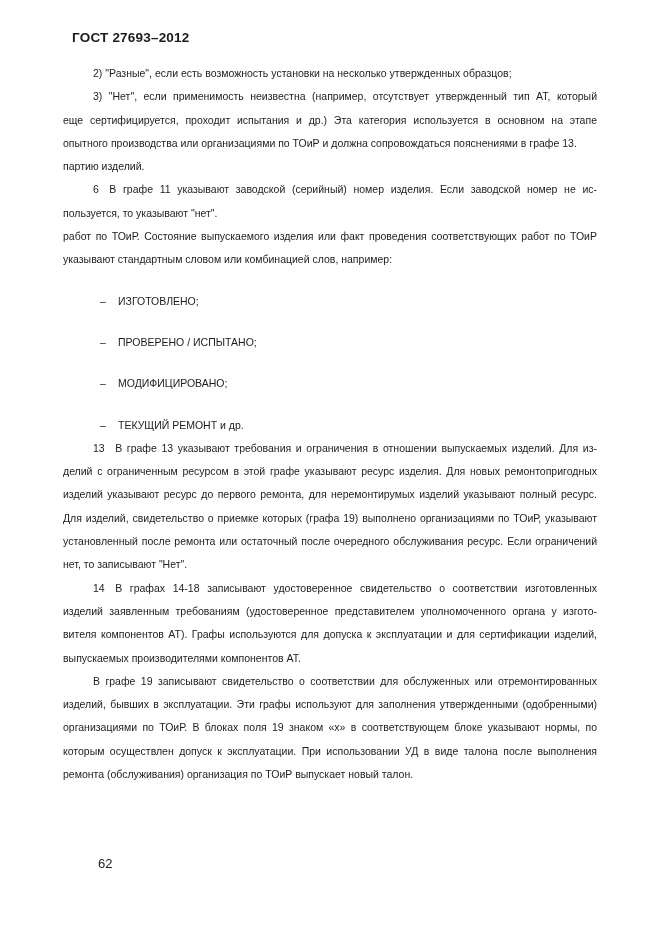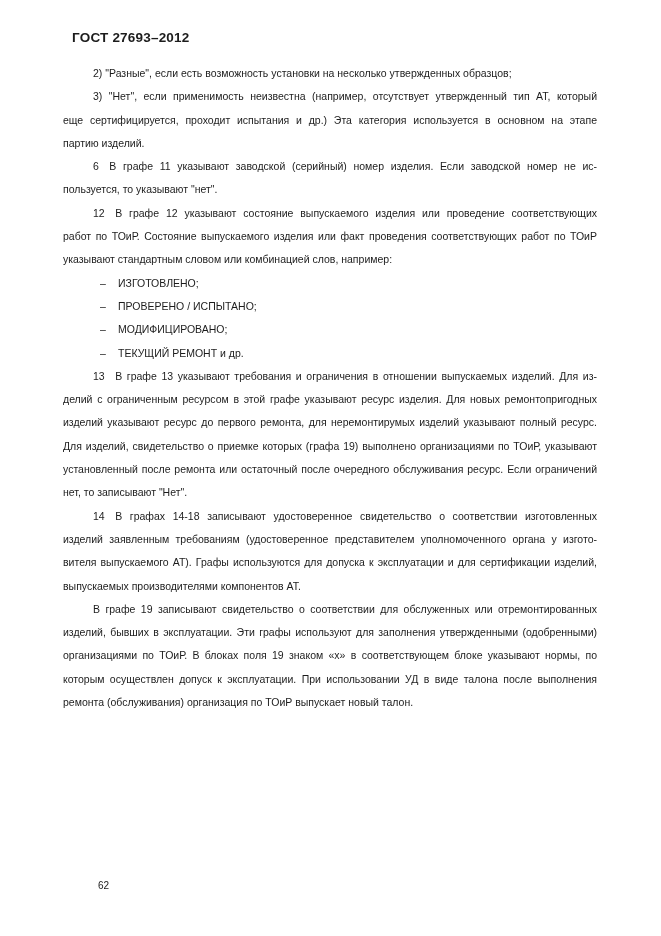--- a/index.html
+++ b/index.html
@@ -35,73 +35,73 @@
     overflow: hidden;
     text-align: left;
     white-space: normal;
   }
   .jline {
     text-align: justify;
     text-align-last: justify;
     text-justify: inter-word;
   }
   .first { text-indent: 30px; }
-  .list-line { padding-left: 37px; }
+  .list-line { padding-left: 37px; margin-top: 18px; }
   .bullet { display: inline-block; width: 18px; }
   .page-footer {
     position: absolute;
     left: 98px;
-    top: 880px;
-    font-size: 10px;
+    top: 856px;
+    font-size: 13px;
   }
 </style>
 </head>
 <body>
 
 <div class="page">
   <div class="doc-header">ГОСТ 27693–2012</div>
 
   <div class="doc-body">
       <div class="para">
         <div class="line first">2) "Разные", если есть возможность установки на несколько утвержденных образцов;</div>
       </div>
       <div class="para">
         <div class="line jline first">3) "Нет", если применимость неизвестна (например, отсутствует утвержденный тип АТ, который</div>
         <div class="line jline">еще сертифицируется, проходит испытания и др.) Эта категория используется в основном на этапе</div>
+        <div class="line">опытного производства или организациями по ТОиР и должна сопровождаться пояснениями в графе 13.</div>
       </div>
       <div class="para">
         <div class="line">партию изделий.</div>
       </div>
       <div class="para">
         <div class="line jline first">6 В графе 11 указывают заводской (серийный) номер изделия. Если заводской номер не ис-</div>
         <div class="line">пользуется, то указывают "нет".</div>
       </div>
       <div class="para">
-        <div class="line jline first">12 В графе 12 указывают состояние выпускаемого изделия или проведение соответствующих</div>
         <div class="line jline">работ по ТОиР. Состояние выпускаемого изделия или факт проведения соответствующих работ по ТОиР</div>
         <div class="line">указывают стандартным словом или комбинацией слов, например:</div>
       </div>
       <div class="para">
         <div class="line list-line"><span class="bullet">–</span><span>ИЗГОТОВЛЕНО;</span></div>
         <div class="line list-line"><span class="bullet">–</span><span>ПРОВЕРЕНО / ИСПЫТАНО;</span></div>
         <div class="line list-line"><span class="bullet">–</span><span>МОДИФИЦИРОВАНО;</span></div>
         <div class="line list-line"><span class="bullet">–</span><span>ТЕКУЩИЙ РЕМОНТ и др.</span></div>
       </div>
       <div class="para">
         <div class="line jline first">13 В графе 13 указывают требования и ограничения в отношении выпускаемых изделий. Для из-</div>
         <div class="line jline">делий с ограниченным ресурсом в этой графе указывают ресурс изделия. Для новых ремонтопригодных</div>
         <div class="line jline">изделий указывают ресурс до первого ремонта, для неремонтирумых изделий указывают полный ресурс.</div>
         <div class="line jline">Для изделий, свидетельство о приемке которых (графа 19) выполнено организациями по ТОиР, указывают</div>
         <div class="line jline">установленный после ремонта или остаточный после очередного обслуживания ресурс. Если ограничений</div>
         <div class="line">нет, то записывают "Нет".</div>
       </div>
       <div class="para">
         <div class="line jline first">14 В графах 14-18 записывают удостоверенное свидетельство о соответствии изготовленных</div>
         <div class="line jline">изделий заявленным требованиям (удостоверенное представителем уполномоченного органа у изгото-</div>
-        <div class="line jline">вителя выпускаемого АТ). Графы используются для допуска к эксплуатации и для сертификации изделий,</div>
+        <div class="line jline">вителя компонентов АТ). Графы используются для допуска к эксплуатации и для сертификации изделий,</div>
         <div class="line">выпускаемых производителями компонентов АТ.</div>
       </div>
       <div class="para">
         <div class="line jline first">В графе 19 записывают свидетельство о соответствии для обслуженных или отремонтированных</div>
         <div class="line jline">изделий, бывших в эксплуатации. Эти графы используют для заполнения утвержденными (одобренными)</div>
         <div class="line jline">организациями по ТОиР. В блоках поля 19 знаком «х» в соответствующем блоке указывают нормы, по</div>
         <div class="line jline">которым осуществлен допуск к эксплуатации. При использовании УД в виде талона после выполнения</div>
         <div class="line">ремонта (обслуживания) организация по ТОиР выпускает новый талон.</div>
       </div>
     </div>

